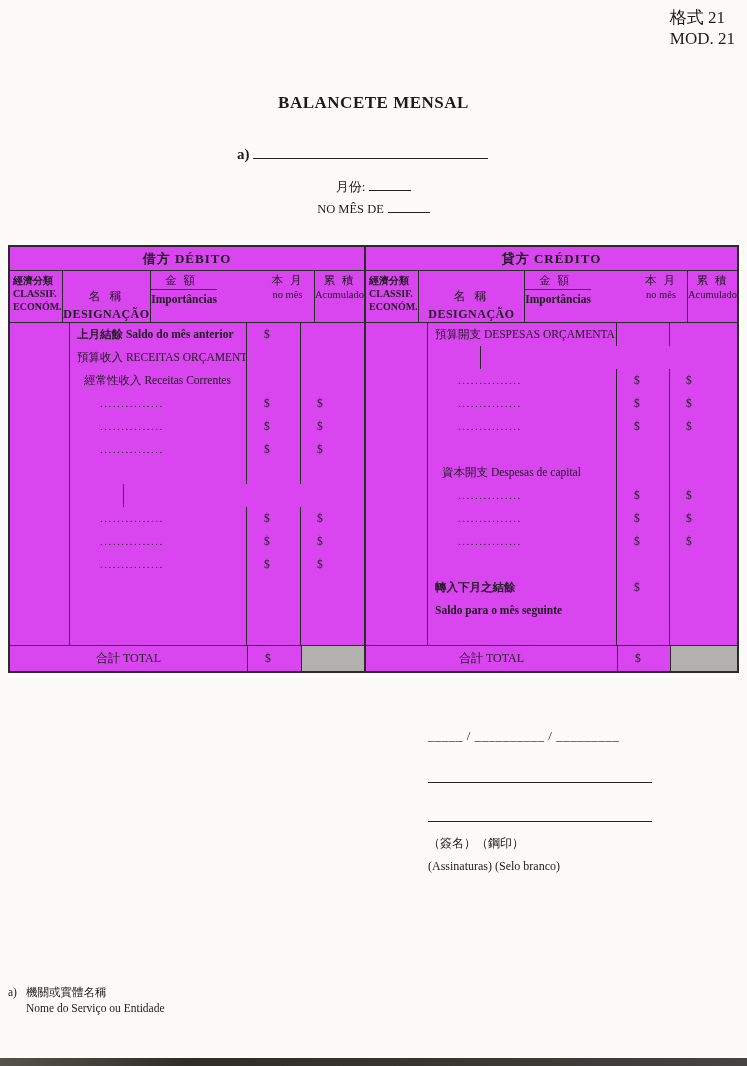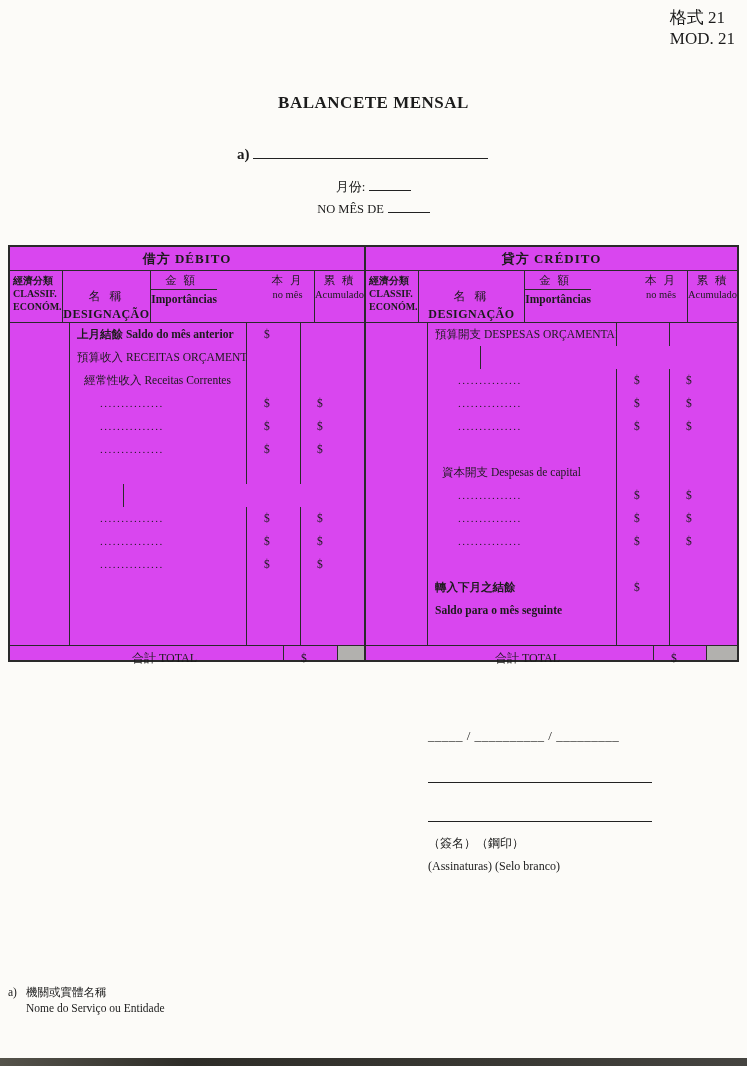--- a/index.html
+++ b/index.html
@@ -44,21 +44,21 @@
   .brow{display:flex;flex:0 0 23px;height:23px;line-height:23px;}
   .brow .c{overflow:hidden;white-space:nowrap;}
   .brow .classif{width:var(--w-classif);border-right:1px solid #2a2a2a;}
   .brow .desig{width:var(--w-desig);border-right:1px solid #2a2a2a;font-size:11.5px;padding-left:7px;}
   .brow .desig.bold{font-weight:bold;}
   .brow .desig.indent{padding-left:14px;}
   .brow .desig.dots{padding-left:30px;letter-spacing:1.5px;font-size:11px;}
   .brow .mes{width:var(--w-mes);border-right:1px solid #2a2a2a;font-size:11.5px;padding-left:17px;}
   .brow .acum{flex:1;font-size:11.5px;padding-left:16px;}
 
-  .trow{display:flex;height:15px;line-height:25px;border-top:1px solid #2a2a2a;padding-left:36px;}
+  .trow{display:flex;height:26px;line-height:25px;border-top:1px solid #2a2a2a;}
   .trow .label{width:calc(var(--w-classif) + var(--w-desig) + 1px);border-right:1px solid #2a2a2a;text-align:center;font-size:12px;}
   .trow .mes{width:var(--w-mes);border-right:1px solid #2a2a2a;font-size:11.5px;padding-left:17px;}
   .trow .acum{flex:1;background:#b2b1ae;}
 
   .sig{position:absolute;top:728px;left:428px;width:224px;}
   .sig .date-row{font-size:13px;letter-spacing:.5px;}
   .sig .sig-line{border-bottom:1.5px solid #222;height:0;margin-top:38px;}
   .sig .cap-cn{margin-top:13px;font-size:12px;}
   .sig .cap-pt{margin-top:7px;font-size:12px;}
 

